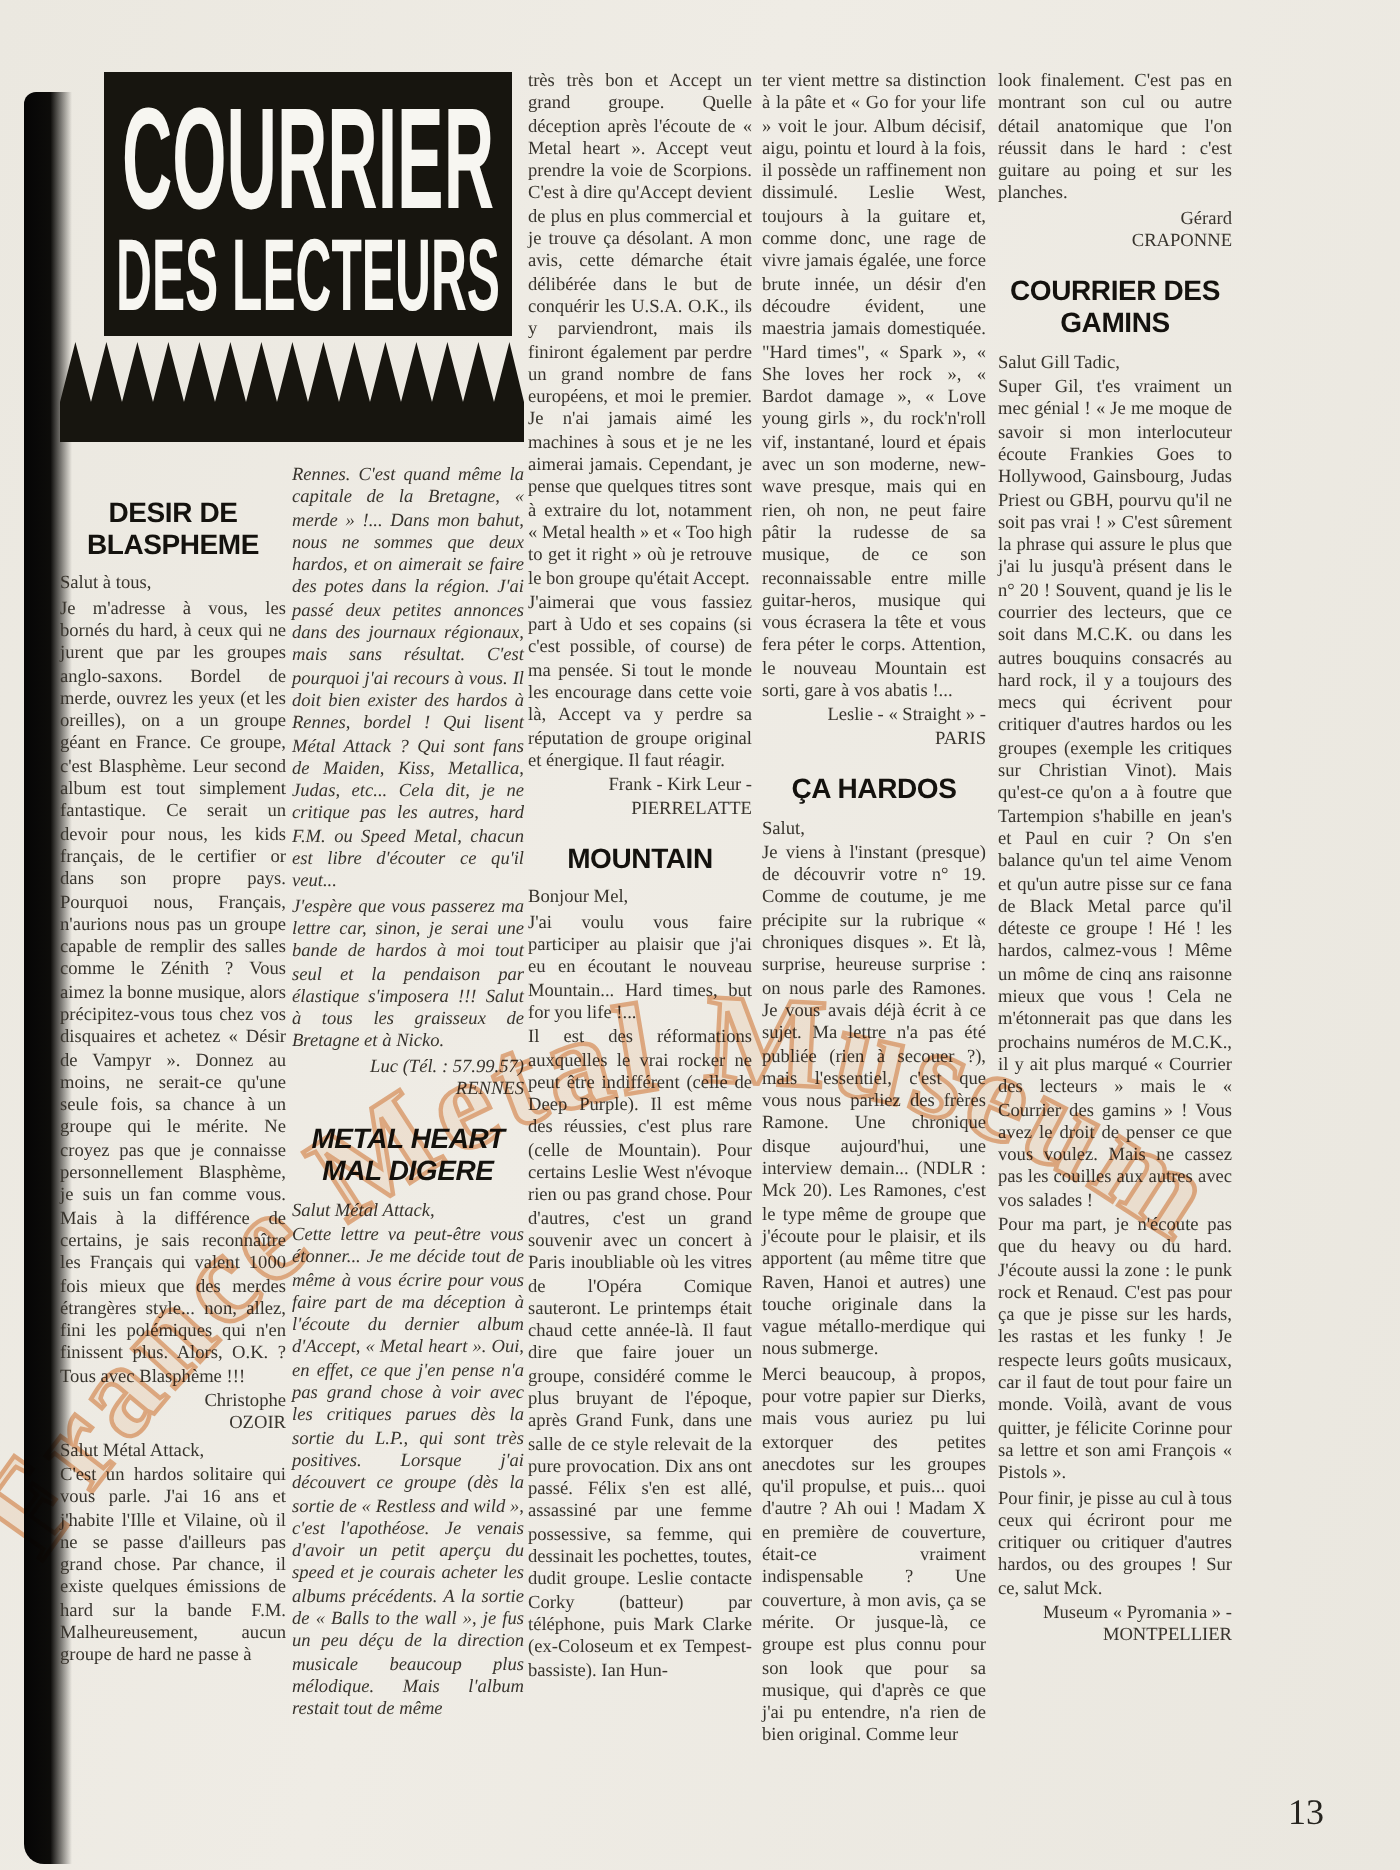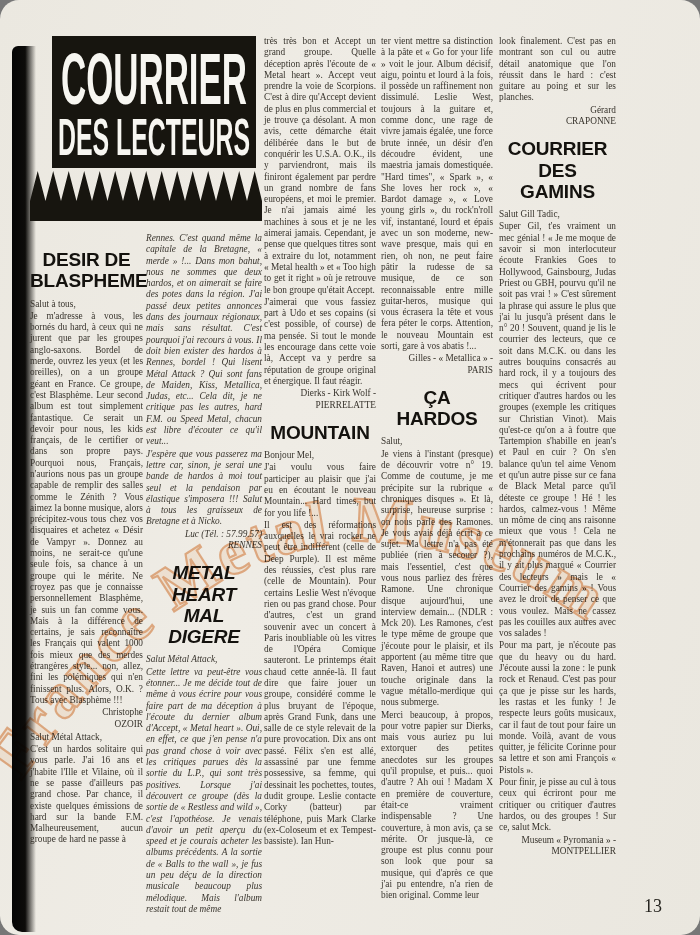--- a/index.html
+++ b/index.html
@@ -1,41 +1,40 @@
 <!DOCTYPE html>
 <html><head>
 <meta charset="utf-8">
 <style>
   html,body{margin:0;padding:0;background:#777;}
   .page{
     position:relative;width:700px;height:935px;margin:0 auto;
     background:linear-gradient(105deg,#ebe8e0 0%,#efece5 42%,#eae7df 100%);
     overflow:hidden;
     font-family:"Liberation Serif",serif;
-    border-radius:19px;
   }
   
   .scan-edge{
     position:absolute;left:12px;top:46px;width:24px;height:886px;
     background:linear-gradient(to right,#050505 0%,#0d0c0a 55%,rgba(10,10,10,0) 100%);
     border-radius:6px 0 0 10px;
   }
   
   .masthead{position:absolute;left:52px;top:36px;width:204px;height:132px;background:#17150f;}
   .teeth{position:absolute;left:30px;top:171px;width:232px;height:50px;}
   
   .col{position:absolute;font-size:9.3px;line-height:11.3px;color:#38342d;}
   #col0{left:30px;top:247px;width:113px;}
   #col1{left:146px;top:233px;width:116px;font-style:italic;}
   #col2{left:264px;top:36px;width:112px;}
   #col3{left:381px;top:36px;width:112px;}
   #col4{left:499px;top:36px;width:117px;}
   .col p{margin:0 0 1px;text-align:justify;}
   .heading{
-    font-family:"Liberation Sans",sans-serif;font-weight:bold;font-size:19px;
+    font-family:"Liberation Sans",sans-serif;font-weight:bold;font-size:14px;
     line-height:1.12;text-align:center;color:#14120e;margin:11px 0 7px;letter-spacing:-0.2px;
   }
   .heading span{display:block;}
   .col .heading:first-child{margin-top:2px;}
   .sig{text-align:right;margin:1px 0 2px;}
   .sig span{display:block;}
   
   .watermark{position:absolute;left:0;top:0;width:700px;height:935px;pointer-events:none;
     mix-blend-mode:multiply;opacity:.6;z-index:6;}
   .pagenum{position:absolute;left:644px;top:896px;font-size:18px;color:#26241f;}
@@ -83,34 +82,34 @@
         <span>METAL HEART</span>
         <span>MAL DIGERE</span>
       </div>
       <p>Salut Métal Attack,</p>
       <p>Cette lettre va peut-être vous étonner... Je me décide tout de même à vous écrire pour vous faire part de ma déception à l'écoute du dernier album d'Accept, « Metal heart ». Oui, en effet, ce que j'en pense n'a pas grand chose à voir avec les critiques parues dès la sortie du L.P., qui sont très positives. Lorsque j'ai découvert ce groupe (dès la sortie de « Restless and wild », c'est l'apothéose. Je venais d'avoir un petit aperçu du speed et je courais acheter les albums précédents. A la sortie de « Balls to the wall », je fus un peu déçu de la direction musicale beaucoup plus mélodique. Mais l'album restait tout de même</p>
     </div>
   <div class="col" id="col2">
       <p>très très bon et Accept un grand groupe. Quelle déception après l'écoute de « Metal heart ». Accept veut prendre la voie de Scorpions. C'est à dire qu'Accept devient de plus en plus commercial et je trouve ça désolant. A mon avis, cette démarche était délibérée dans le but de conquérir les U.S.A. O.K., ils y parviendront, mais ils finiront également par perdre un grand nombre de fans européens, et moi le premier. Je n'ai jamais aimé les machines à sous et je ne les aimerai jamais. Cependant, je pense que quelques titres sont à extraire du lot, notamment « Metal health » et « Too high to get it right » où je retrouve le bon groupe qu'était Accept.</p>
       <p>J'aimerai que vous fassiez part à Udo et ses copains (si c'est possible, of course) de ma pensée. Si tout le monde les encourage dans cette voie là, Accept va y perdre sa réputation de groupe original et énergique. Il faut réagir.</p>
       <div class="sig">
-        <span>Dierks - Kirk Wolf -</span>
+        <span>Frank - Kirk Leur -</span>
         <span>PIERRELATTE</span>
       </div>
       <div class="heading">
         <span>MOUNTAIN</span>
       </div>
       <p>Bonjour Mel,</p>
       <p>J'ai voulu vous faire participer au plaisir que j'ai eu en écoutant le nouveau Mountain... Hard times, but for you life !...</p>
       <p>Il est des réformations auxquelles le vrai rocker ne peut être indifférent (celle de Deep Purple). Il est même des réussies, c'est plus rare (celle de Mountain). Pour certains Leslie West n'évoque rien ou pas grand chose. Pour d'autres, c'est un grand souvenir avec un concert à Paris inoubliable où les vitres de l'Opéra Comique sauteront. Le printemps était chaud cette année-là. Il faut dire que faire jouer un groupe, considéré comme le plus bruyant de l'époque, après Grand Funk, dans une salle de ce style relevait de la pure provocation. Dix ans ont passé. Félix s'en est allé, assassiné par une femme possessive, sa femme, qui dessinait les pochettes, toutes, dudit groupe. Leslie contacte Corky (batteur) par téléphone, puis Mark Clarke (ex-Coloseum et ex Tempest-bassiste). Ian Hun-</p>
     </div>
   <div class="col" id="col3">
       <p>ter vient mettre sa distinction à la pâte et « Go for your life » voit le jour. Album décisif, aigu, pointu et lourd à la fois, il possède un raffinement non dissimulé. Leslie West, toujours à la guitare et, comme donc, une rage de vivre jamais égalée, une force brute innée, un désir d'en découdre évident, une maestria jamais domestiquée. "Hard times", « Spark », « She loves her rock », « Bardot damage », « Love young girls », du rock'n'roll vif, instantané, lourd et épais avec un son moderne, new-wave presque, mais qui en rien, oh non, ne peut faire pâtir la rudesse de sa musique, de ce son reconnaissable entre mille guitar-heros, musique qui vous écrasera la tête et vous fera péter le corps. Attention, le nouveau Mountain est sorti, gare à vos abatis !...</p>
       <div class="sig">
-        <span>Gilles - « Metallica » -</span>
+        <span>Leslie - « Straight » -</span>
         <span>PARIS</span>
       </div>
       <div class="heading">
         <span>ÇA HARDOS</span>
       </div>
       <p>Salut,</p>
       <p>Je viens à l'instant (presque) de découvrir votre n° 19. Comme de coutume, je me précipite sur la rubrique « chroniques disques ». Et là, surprise, heureuse surprise : on nous parle des Ramones. Je vous avais déjà écrit à ce sujet. Ma lettre n'a pas été publiée (rien à secouer ?), mais l'essentiel, c'est que vous nous parliez des frères Ramone. Une chronique disque aujourd'hui, une interview demain... (NDLR : Mck 20). Les Ramones, c'est le type même de groupe que j'écoute pour le plaisir, et ils apportent (au même titre que Raven, Hanoi et autres) une touche originale dans la vague métallo-merdique qui nous submerge.</p>
       <p>Merci beaucoup, à propos, pour votre papier sur Dierks, mais vous auriez pu lui extorquer des petites anecdotes sur les groupes qu'il propulse, et puis... quoi d'autre ? Ah oui ! Madam X en première de couverture, était-ce vraiment indispensable ? Une couverture, à mon avis, ça se mérite. Or jusque-là, ce groupe est plus connu pour son look que pour sa musique, qui d'après ce que j'ai pu entendre, n'a rien de bien original. Comme leur</p>
     </div>
   <div class="col" id="col4">

